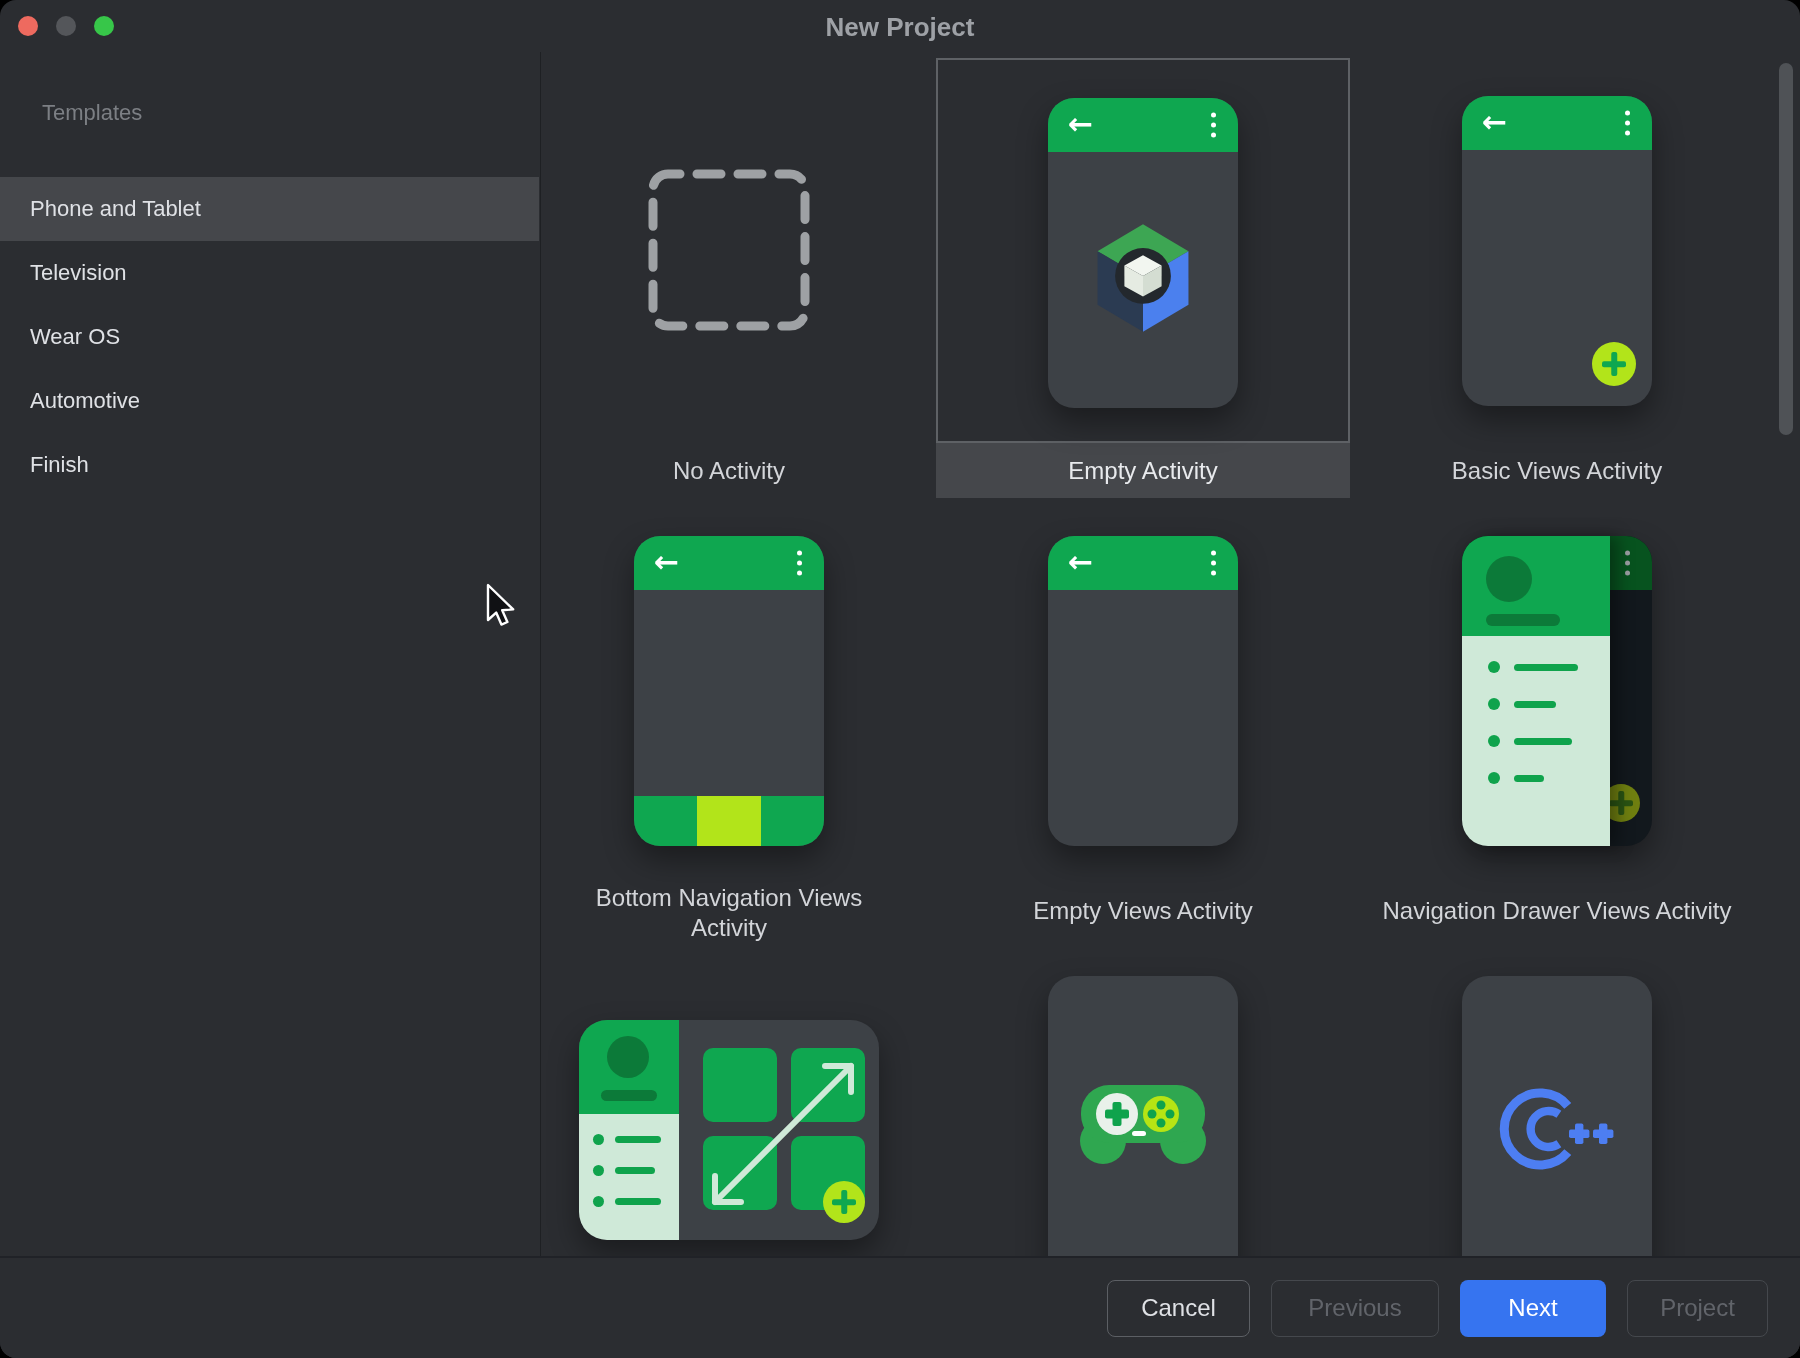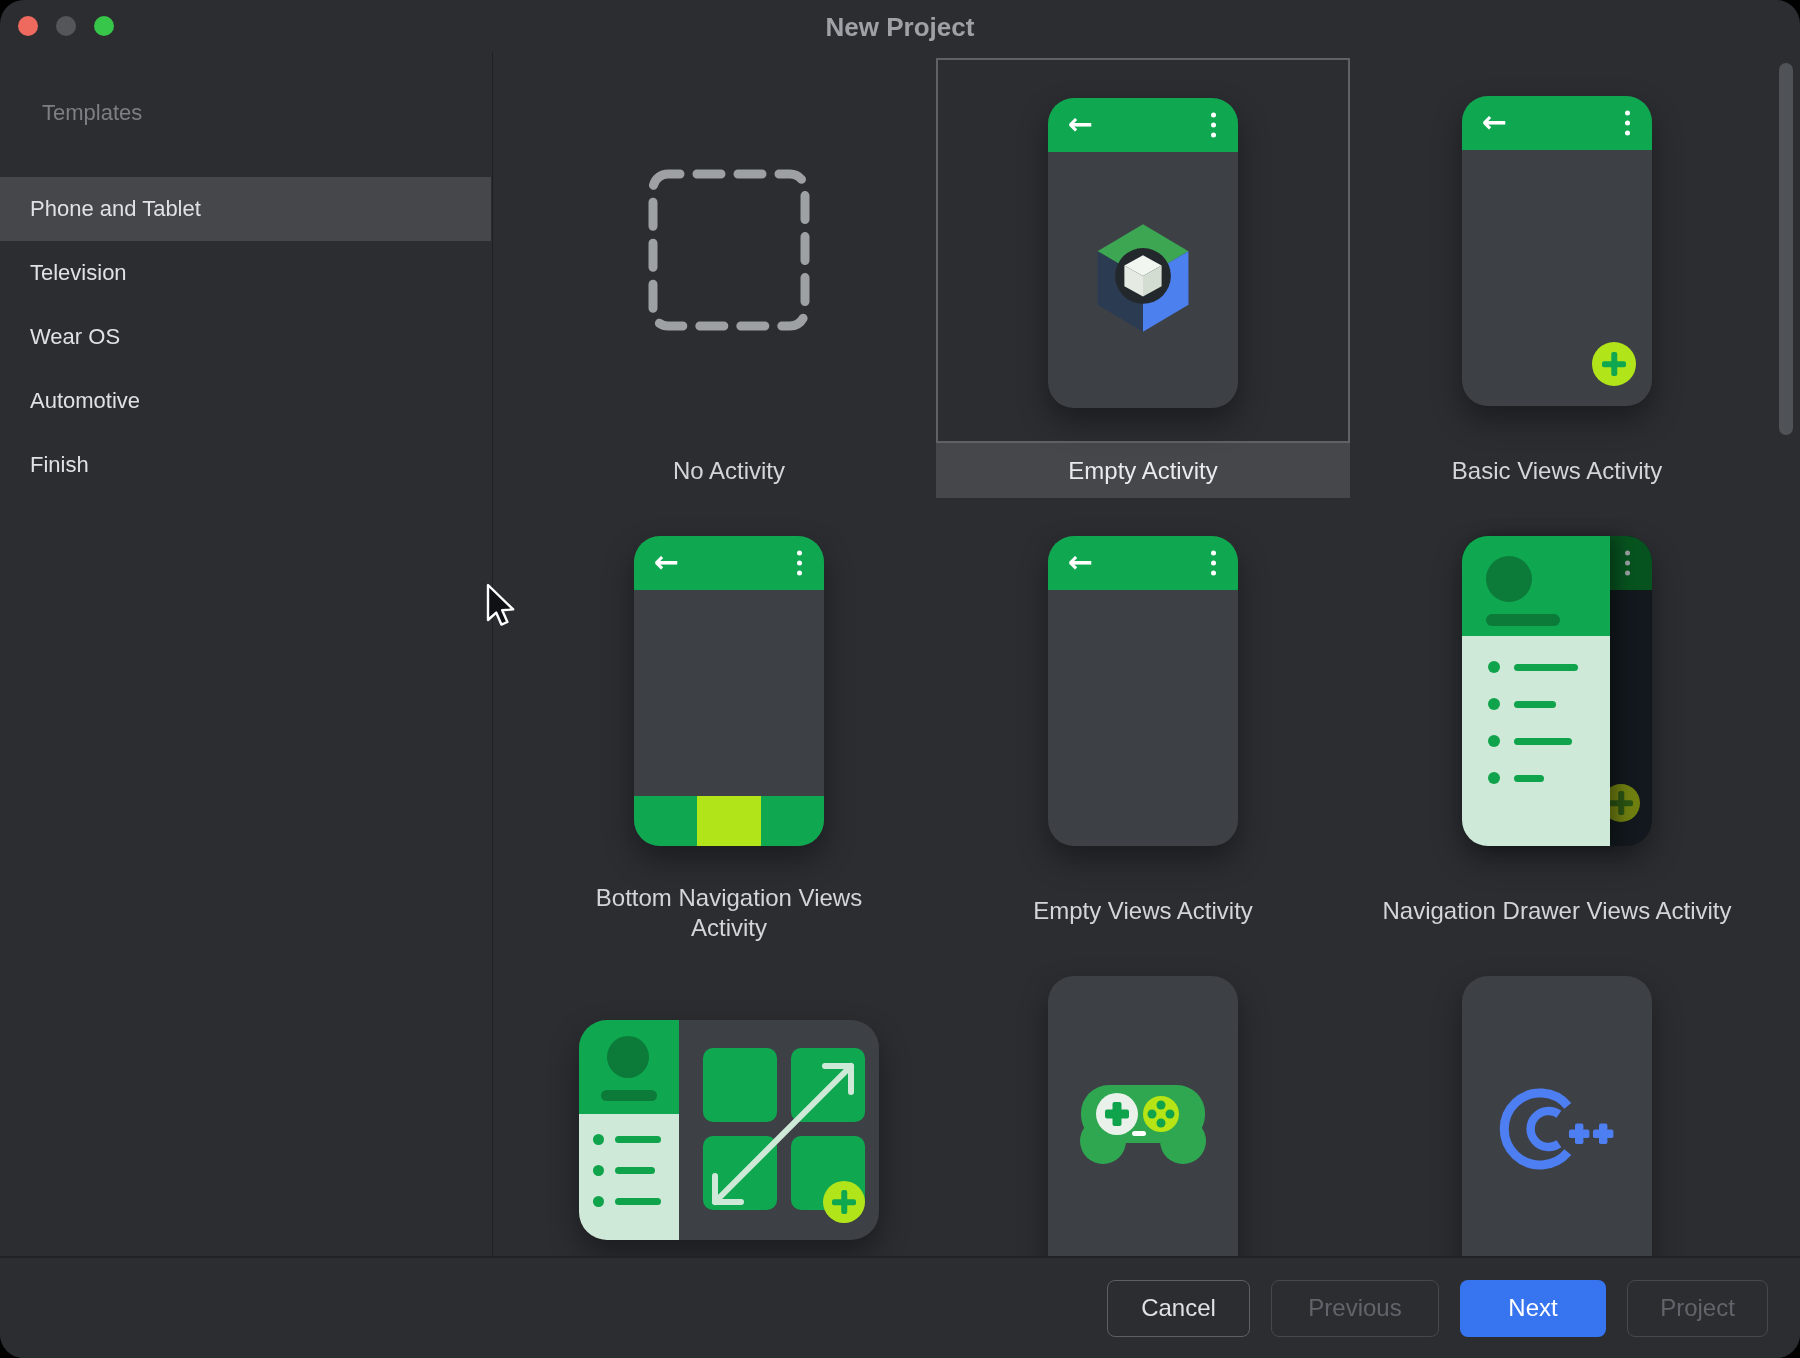--- a/index.html
+++ b/index.html
@@ -2,29 +2,29 @@
 <html><head>
 <meta charset="utf-8">
 <style>
   :root{
     --green:#0FA750; --chartreuse:#B2E41A; --bg:#2B2D31; --phone:#3D4146;
     --lightgreen:#CFE9D8; --darkgreen:#0C7A39; --linegreen:#0FA34C;
   }
   *{margin:0;padding:0;box-sizing:border-box}
   html,body{background:#000;font-family:"Liberation Sans",sans-serif}
   .window{position:relative;width:1800px;height:1358px;background:var(--bg);
-    border-radius:24px;overflow:hidden}
+    border-radius:16px;overflow:hidden}
   
   .titlebar{position:absolute;top:0;left:0;right:0;height:52px}
   .lights{position:absolute;left:18px;top:16px;display:flex;gap:18px}
   .light{width:20px;height:20px;border-radius:50%}
   .title{position:absolute;top:0;left:0;right:0;height:52px;line-height:54px;
     text-align:center;color:#9EA1A6;font-size:26px;font-weight:bold}
   
-  .sidebar{position:absolute;top:52px;left:0;width:493px;bottom:102px;
+  .sidebar{position:absolute;top:52px;left:0;width:541px;bottom:102px;
     border-right:1px solid #1E2023}
   .sidebar-header{position:absolute;left:42px;top:48px;font-size:22px;color:#7C7F84}
   .sidebar-items{position:absolute;top:125px;left:0;right:1px}
   .side-item{height:64px;line-height:64px;padding-left:30px;font-size:22px;color:#DFE1E5;cursor:default}
   .side-item.selected{background:#45474B}
   
   .grid{position:absolute;left:522px;top:52px;width:1242px;height:1204px;overflow:hidden;
     display:grid;grid-template-columns:repeat(3,414px);grid-auto-rows:440px;padding-top:6px}
   .card{position:relative;width:414px;height:440px}
   .card-img{position:relative;height:385px}

